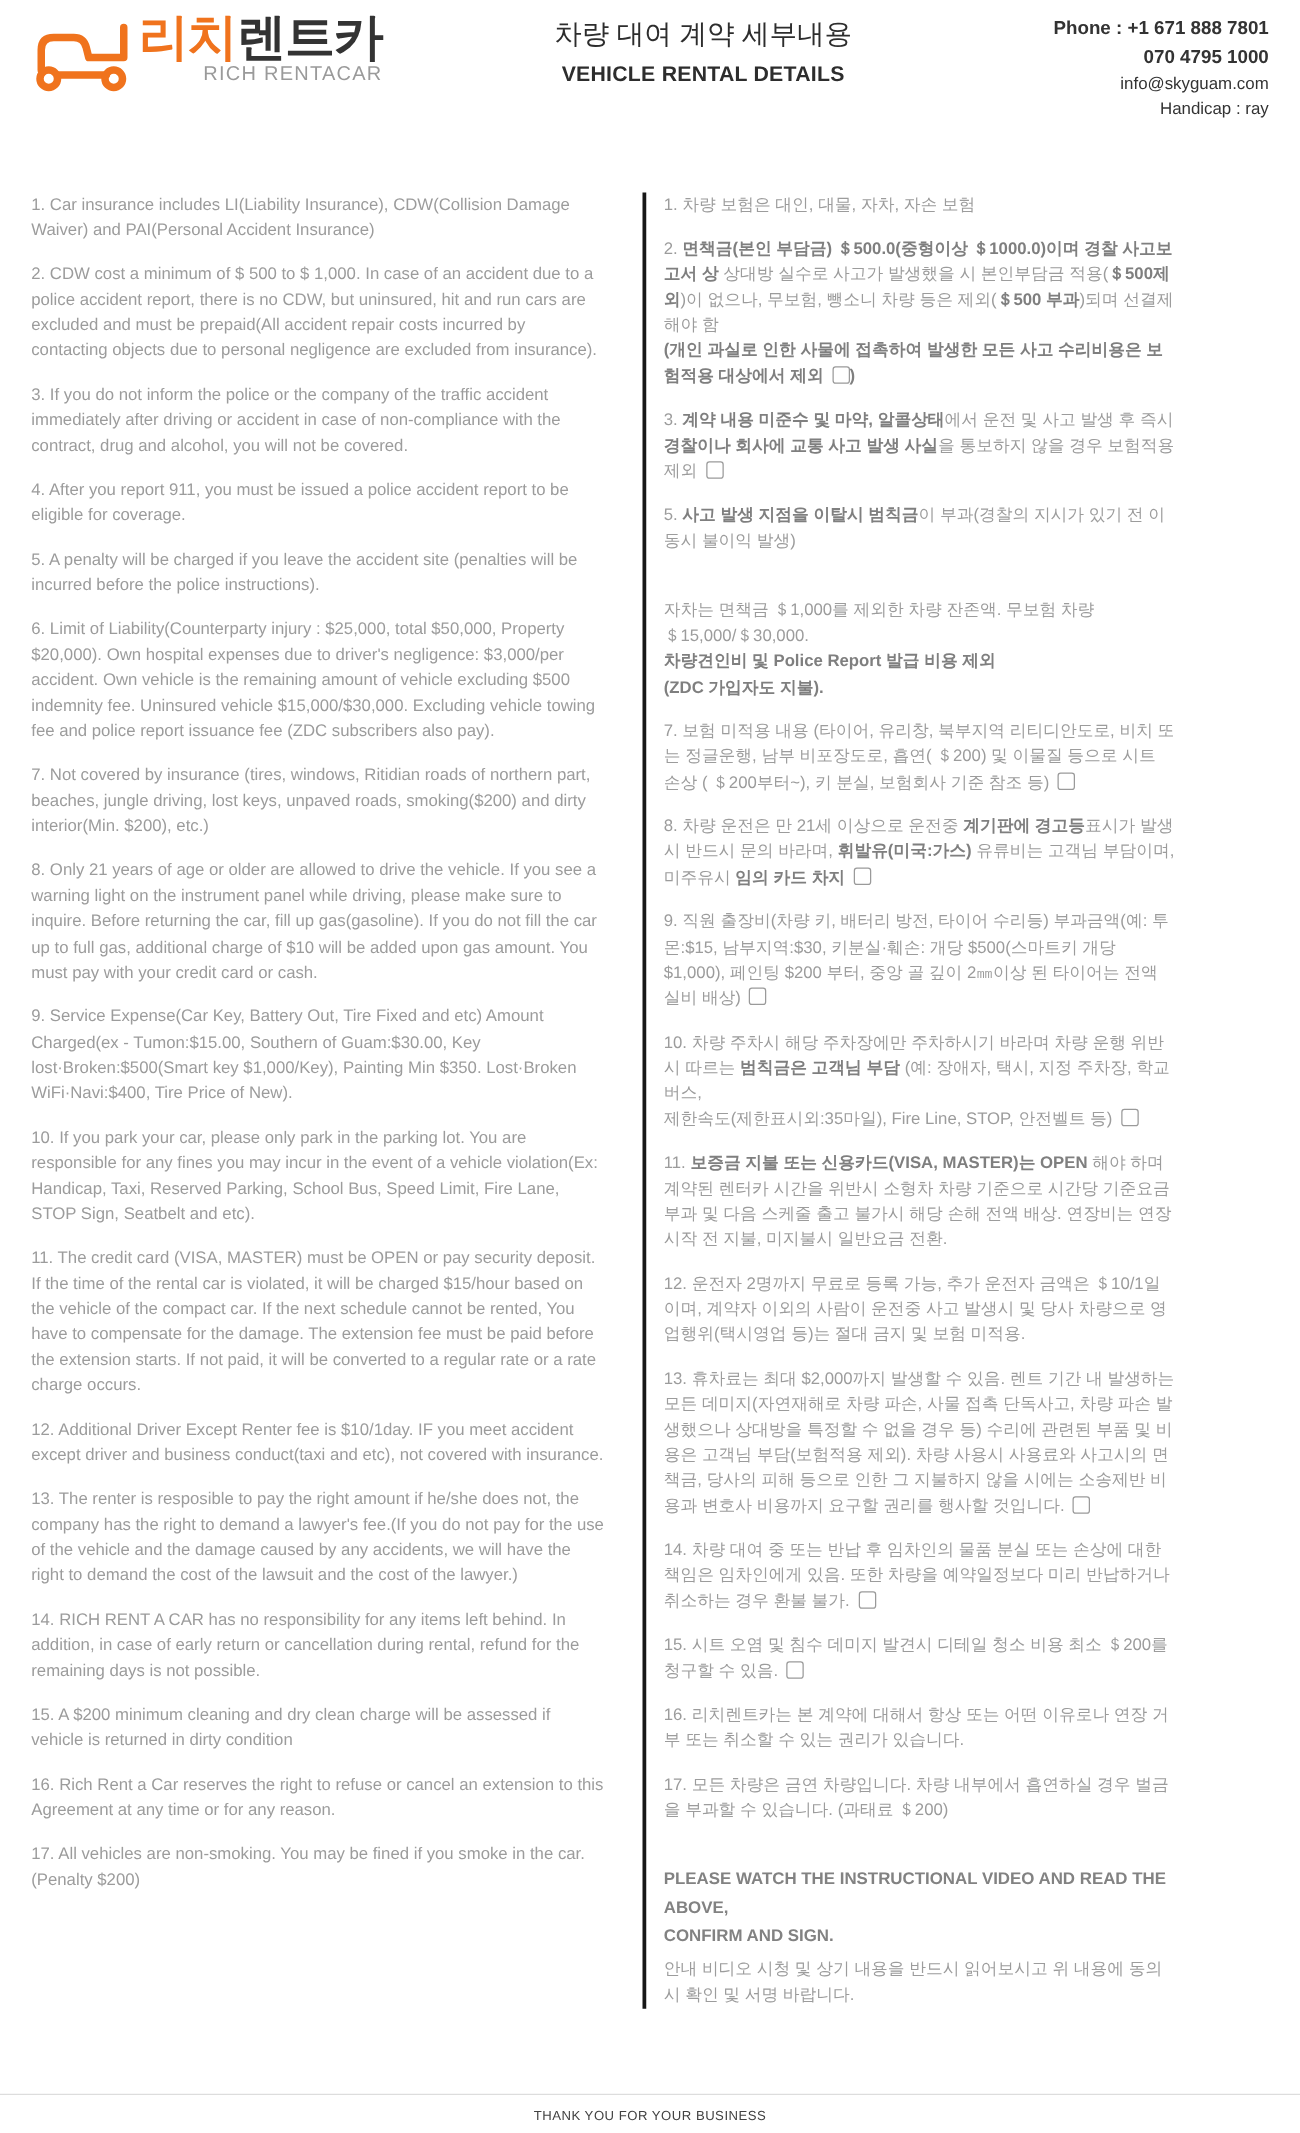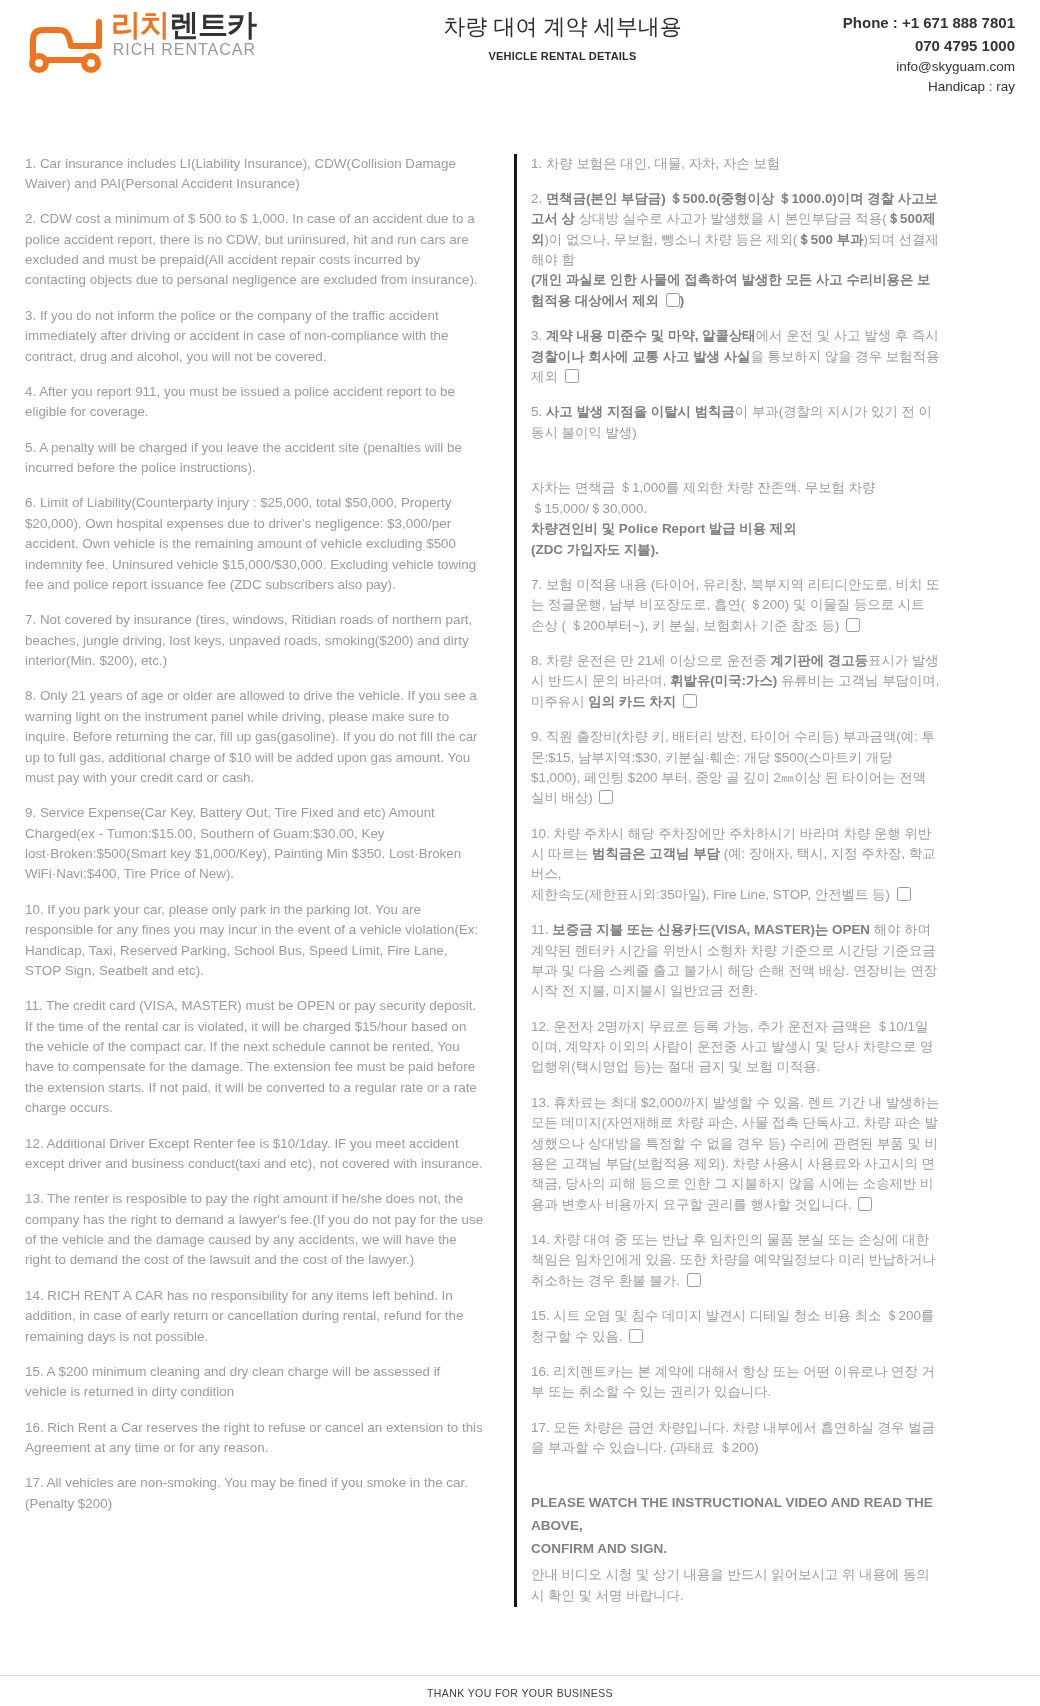--- a/index.html
+++ b/index.html
@@ -3,27 +3,27 @@
 <meta charset="utf-8">
 <style>
   html,body{margin:0;padding:0;background:#fff;}
   .page{position:relative;width:1040px;height:1706px;background:#fff;overflow:hidden;
         font-family:"Liberation Sans","DejaVu Sans",sans-serif;color:#9c9c9c;}
   
   .hdr{display:flex;align-items:flex-start;padding:10px 25px 0 25px;}
   .logo{display:flex;align-items:flex-start;width:300px;}
   .logo svg{display:block;margin-top:6px;}
   .logo-text{margin-left:4px;line-height:1;}
-  .logo-kr{font-size:30px;font-weight:800;letter-spacing:-1px;}
+  .logo-kr{font-size:40px;font-weight:800;letter-spacing:-1px;}
   .lt-orange{color:#f0731d;}
   .lt-dark{color:#333;}
   .lt-sub{font-size:16px;color:#9a9a9a;letter-spacing:1px;margin-top:2px;text-align:right;}
   .title-wrap{flex:1;text-align:center;padding-top:2px;}
   .title-kr{font-size:22px;color:#2d2d2d;}
-  .title-en{font-size:11px;font-weight:700;color:#2d2d2d;margin-top:8px;letter-spacing:.2px;}
+  .title-en{font-size:17px;font-weight:700;color:#2d2d2d;margin-top:8px;letter-spacing:.2px;}
   .contact{width:215px;text-align:right;color:#333;font-size:13.5px;line-height:1.5;padding-top:2px;}
   .c-bold{font-weight:700;font-size:15px;}
   
   .columns{display:flex;align-items:stretch;margin-top:56px;padding:0 25px;}
   .col-en{width:459px;padding-right:30px;}
   .divider{width:3px;background:#171717;}
   .col-kr{width:409px;padding-left:14px;}
   .term{margin:0 0 15px;font-size:13.4px;line-height:1.52;}
   .b{font-weight:700;color:#7f7f7f;}
   .box{display:inline-block;width:12px;height:12px;border:1.5px solid #9a9a9a;border-radius:2.5px;

